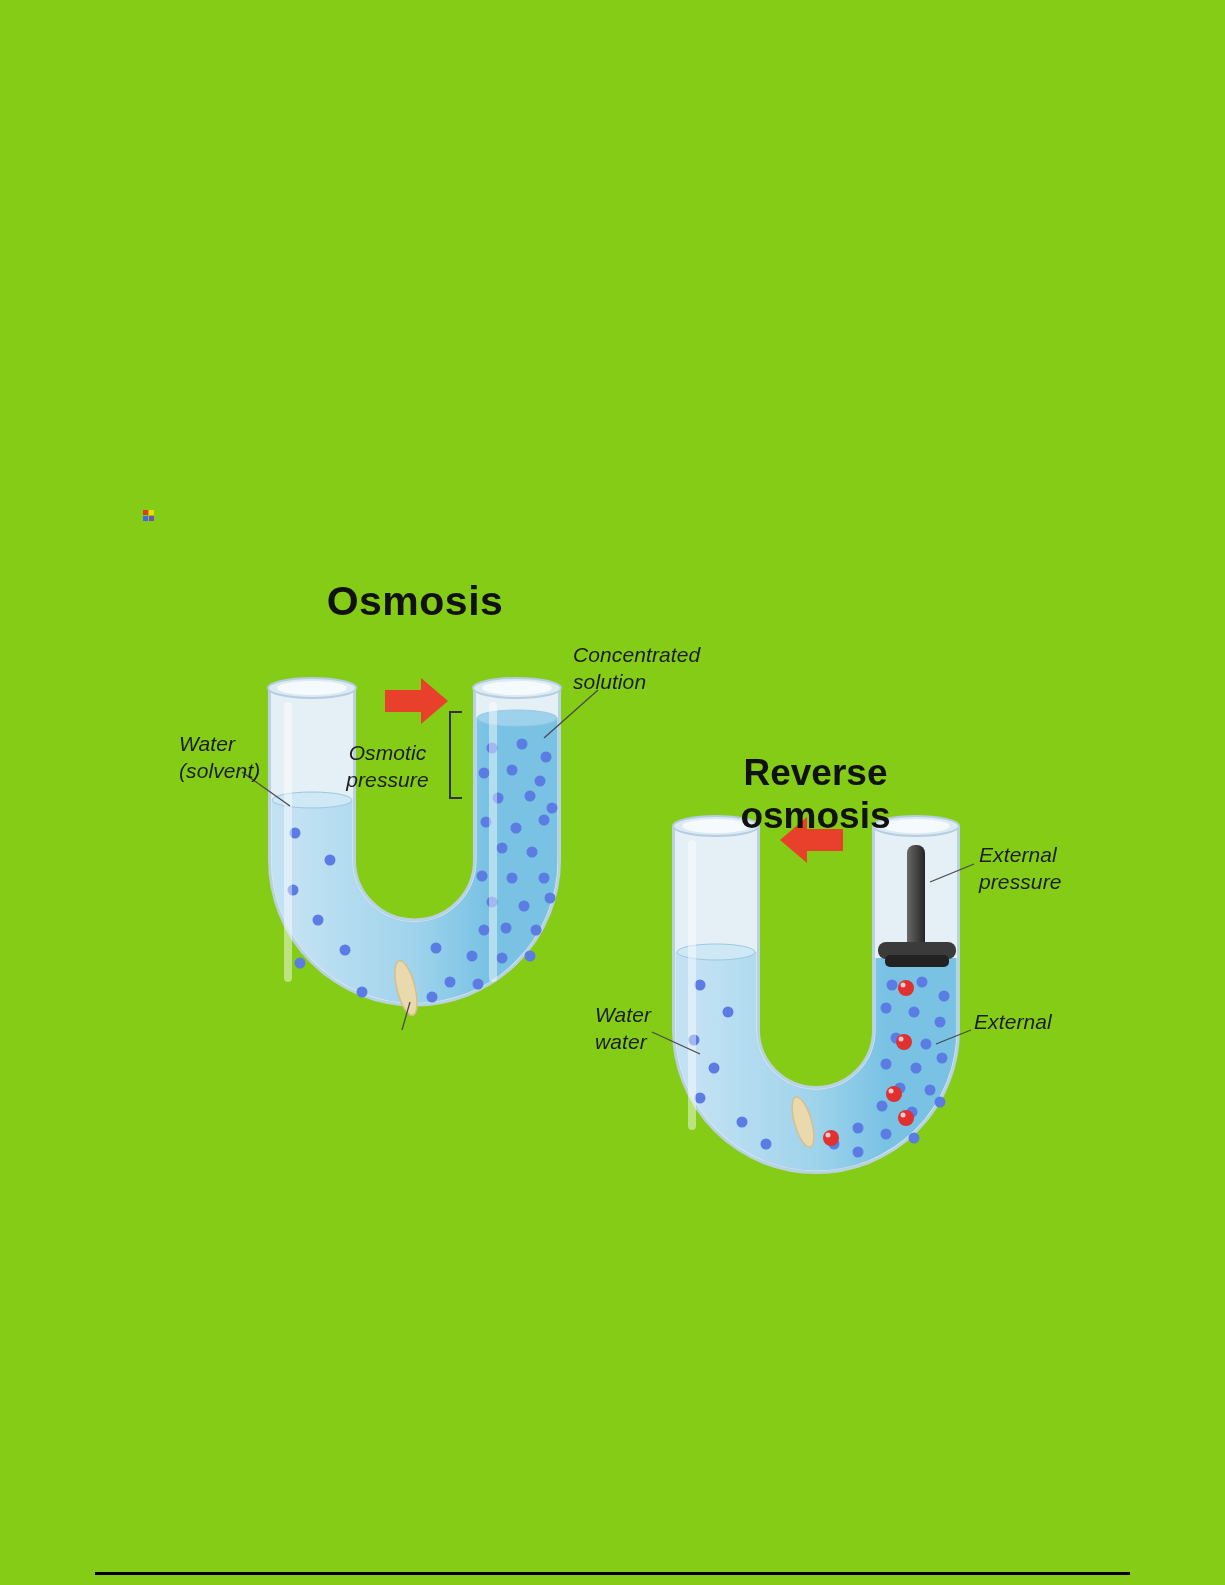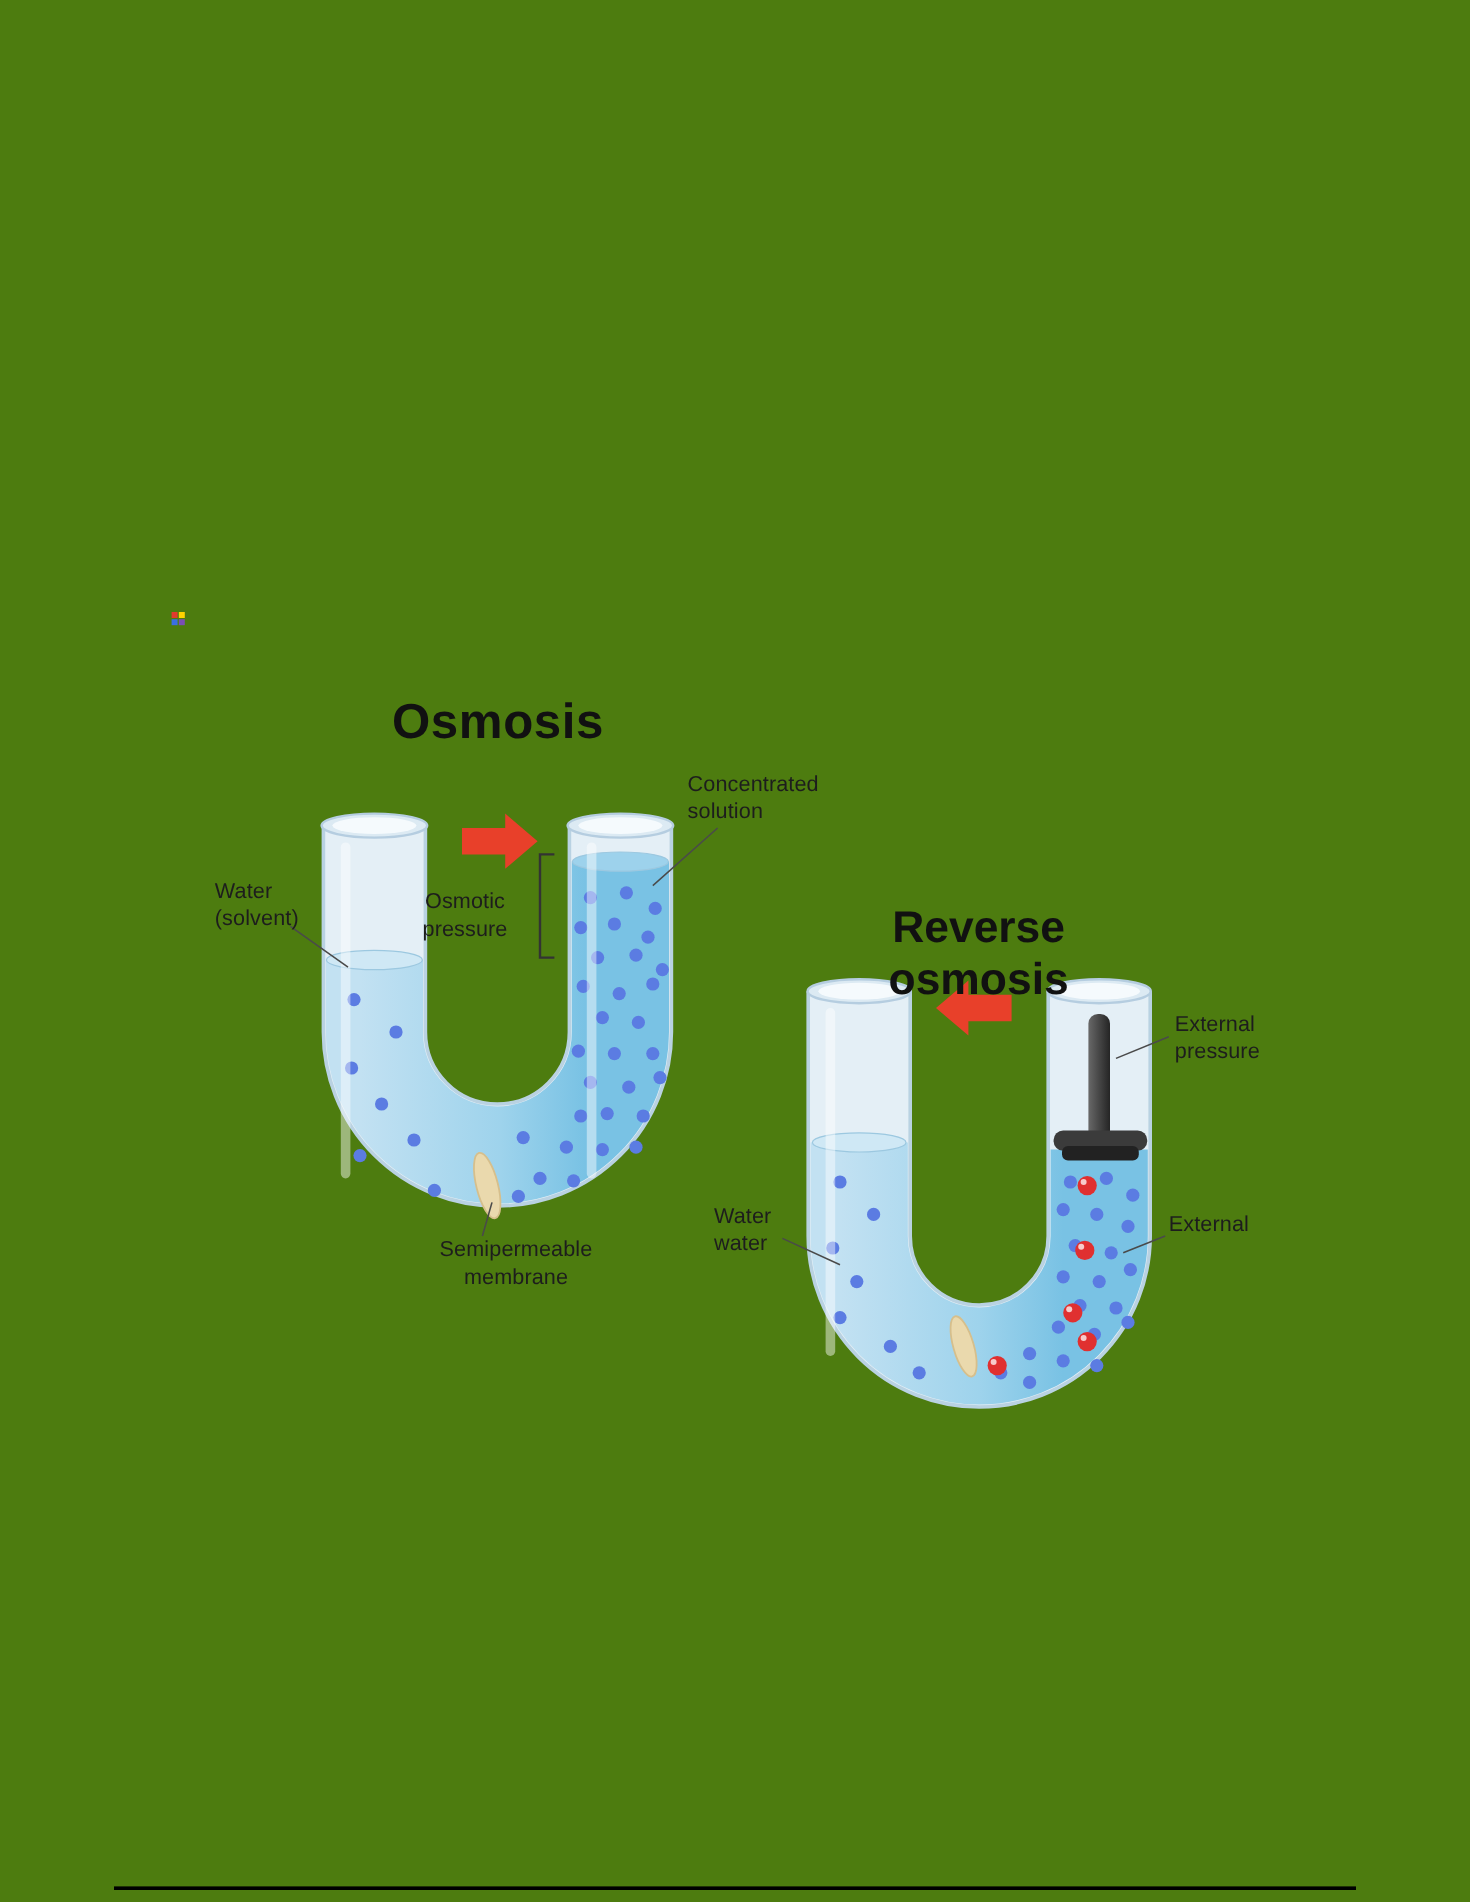--- a/index.html
+++ b/index.html
@@ -1,23 +1,23 @@
 <!DOCTYPE html>
 <html style="--arrow: #e8402a; --water-light: #c2e1f2; --water-mid: #9ed3ec; --water-dark: #79c2e4; --particle-blue: #5b7ce2; --particle-red: #e03030; --membrane: #ead9ad;"><head>
 <meta charset="utf-8">
 <style>
   html,body{margin:0;padding:0;background:#ffffff;}
   #page{
-    position:relative;width:1225px;height:1585px;background:#4d7c0f;overflow:hidden;
+    position:relative;width:1225px;height:1585px;background:#84cc16;overflow:hidden;
     font-family:"Liberation Sans","DejaVu Sans",sans-serif;color:#1a1a1a;
   }
   .abs{position:absolute;}
   .label{
-    font-size:18px;line-height:1.28;white-space:pre-line;color:#1d1d1d;
-    font-weight:500;letter-spacing:.1px;
+    font-size:21px;line-height:1.28;white-space:pre-line;color:#1d1d1d;
+    font-weight:500;letter-spacing:.1px;font-style:italic;
   }
   .title{font-weight:700;color:#111;white-space:pre-line;text-align:center;}
   #osmosis-title{left:290px;top:578px;width:250px;font-size:41px;letter-spacing:.5px;}
   #reverse-title{left:698px;top:752px;width:235px;font-size:37px;line-height:1.15;}
   #lbl-concentrated{left:573px;top:642px;}
   #lbl-water{left:179px;top:731px;}
   #lbl-osmotic{left:335px;top:740px;width:105px;text-align:center;}
   #lbl-membrane{left:330px;top:1030px;width:200px;text-align:center;}
   #lbl-external{left:979px;top:842px;}
   #lbl-fresh{left:595px;top:1002px;}
@@ -236,22 +236,20 @@
   <div id="osmosis-title" class="abs title">Osmosis</div>
   <div id="reverse-title" class="abs title">Reverse
 osmosis</div>
 
   <div id="lbl-concentrated" class="abs label">Concentrated
 solution</div>
   <div id="lbl-water" class="abs label">Water
 (solvent)</div>
   <div id="lbl-osmotic" class="abs label">Osmotic
 pressure</div>
-  <div id="lbl-membrane" class="abs label">Semipermeable
-membrane</div>
   <div id="lbl-external" class="abs label">External
 pressure</div>
   <div id="lbl-fresh" class="abs label">Water
 water</div>
   <div id="lbl-seawater" class="abs label">External</div>
 
   <div id="footer-rule" class="abs"></div>
 </div>
 
 </body></html>

